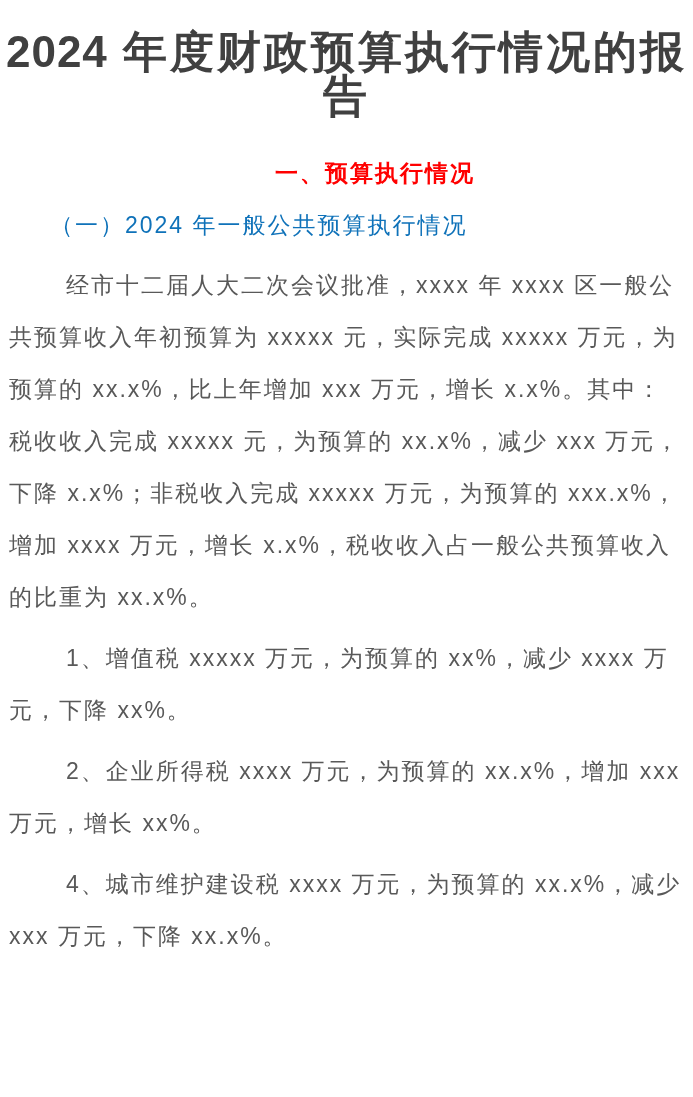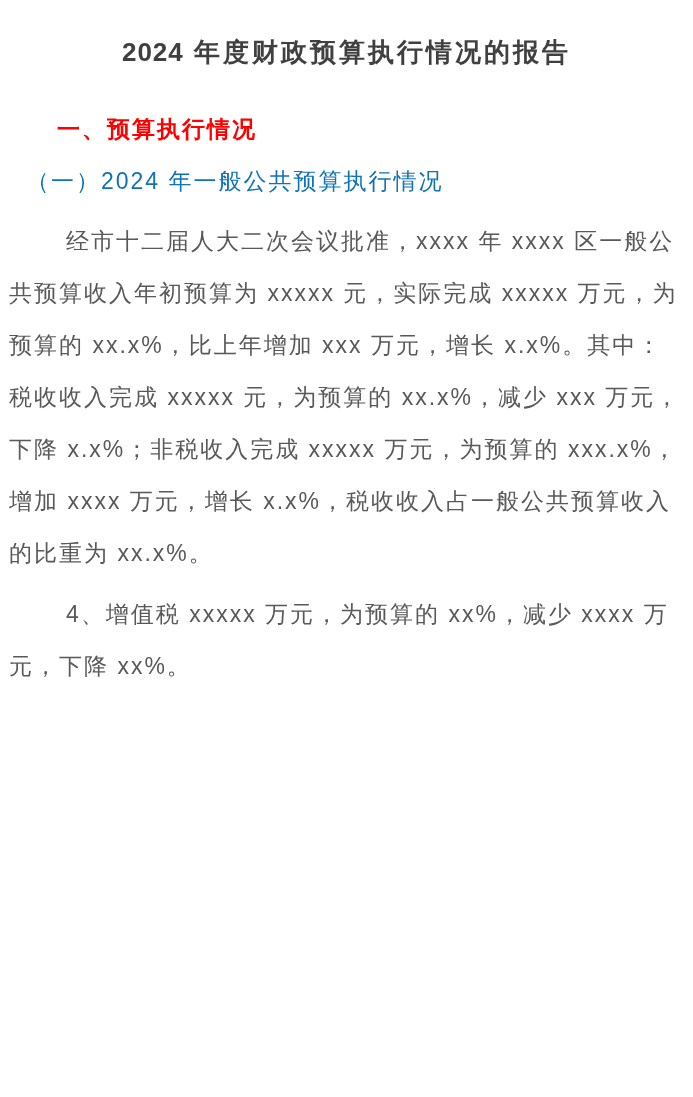--- a/index.html
+++ b/index.html
@@ -11,43 +11,44 @@
     width: 693px;
     min-height: 1097px;
     box-sizing: border-box;
     background: #ffffff;
     font-family: "Liberation Sans", "DejaVu Sans", sans-serif;
     color: #595959;
     overflow: hidden;
   }
   .title {
     margin: 30px 0 0 0;
-    font-size: 26px;
+    font-size: 44px;
     line-height: 44px;
     font-weight: 700;
     color: #404040;
     text-align: center;
     letter-spacing: 3px;
   }
   .title-num {
     font-weight: 800;
     letter-spacing: 1px;
   }
   .heading-red {
     margin: 29px 0 0 0;
     padding-left: 57px;
     font-size: 23px;
     line-height: 52px;
     font-weight: 700;
     color: #ff0000;
     letter-spacing: 2px;
+    text-align: center;
   }
   .heading-blue {
     margin: 0;
-    padding-left: 26px;
+    padding-left: 50px;
     font-size: 23px;
     line-height: 52px;
     font-weight: 400;
     color: #0f72b9;
     letter-spacing: 2px;
   }
   .para {
     margin: 9px;
     font-size: 23px;
     line-height: 52px;
@@ -66,17 +67,19 @@
 <div class="doc">
   <h1 class="title"><span class="title-num">2024</span><span> 年度财政预算执行情况的报告</span></h1>
 
   <h2 class="heading-red">一、预算执行情况</h2>
 
   <h3 class="heading-blue">（一）2024 年一般公共预算执行情况</h3>
 
   <p class="para para-first">经市十二届人大二次会议批准，xxxx 年 xxxx 区一般公共预算收入年初预算为 xxxxx 元，实际完成 xxxxx 万元，为预算的 xx.x%，比上年增加 xxx 万元，增长 x.x%。其中：税收收入完成 xxxxx 元，为预算的 xx.x%，减少 xxx 万元，下降 x.x%；非税收入完成 xxxxx 万元，为预算的 xxx.x%，增加 xxxx 万元，增长 x.x%，税收收入占一般公共预算收入的比重为 xx.x%。</p>
 
 
-  <p class="para">4、增值税 xxxxx 万元，为预算的 xx%，减少 xxxx 万元，下降 xx%。</p>
+  <p class="para">1、增值税 xxxxx 万元，为预算的 xx%，减少 xxxx 万元，下降 xx%。</p>
+
+  <p class="para">2、企业所得税 xxxx 万元，为预算的 xx.x%，增加 xxx 万元，增长 xx%。</p>
 
 
-
+  <p class="para">4、城市维护建设税 xxxx 万元，为预算的 xx.x%，减少 xxx 万元，下降 xx.x%。</p>
 </div>
 
 </body></html>

